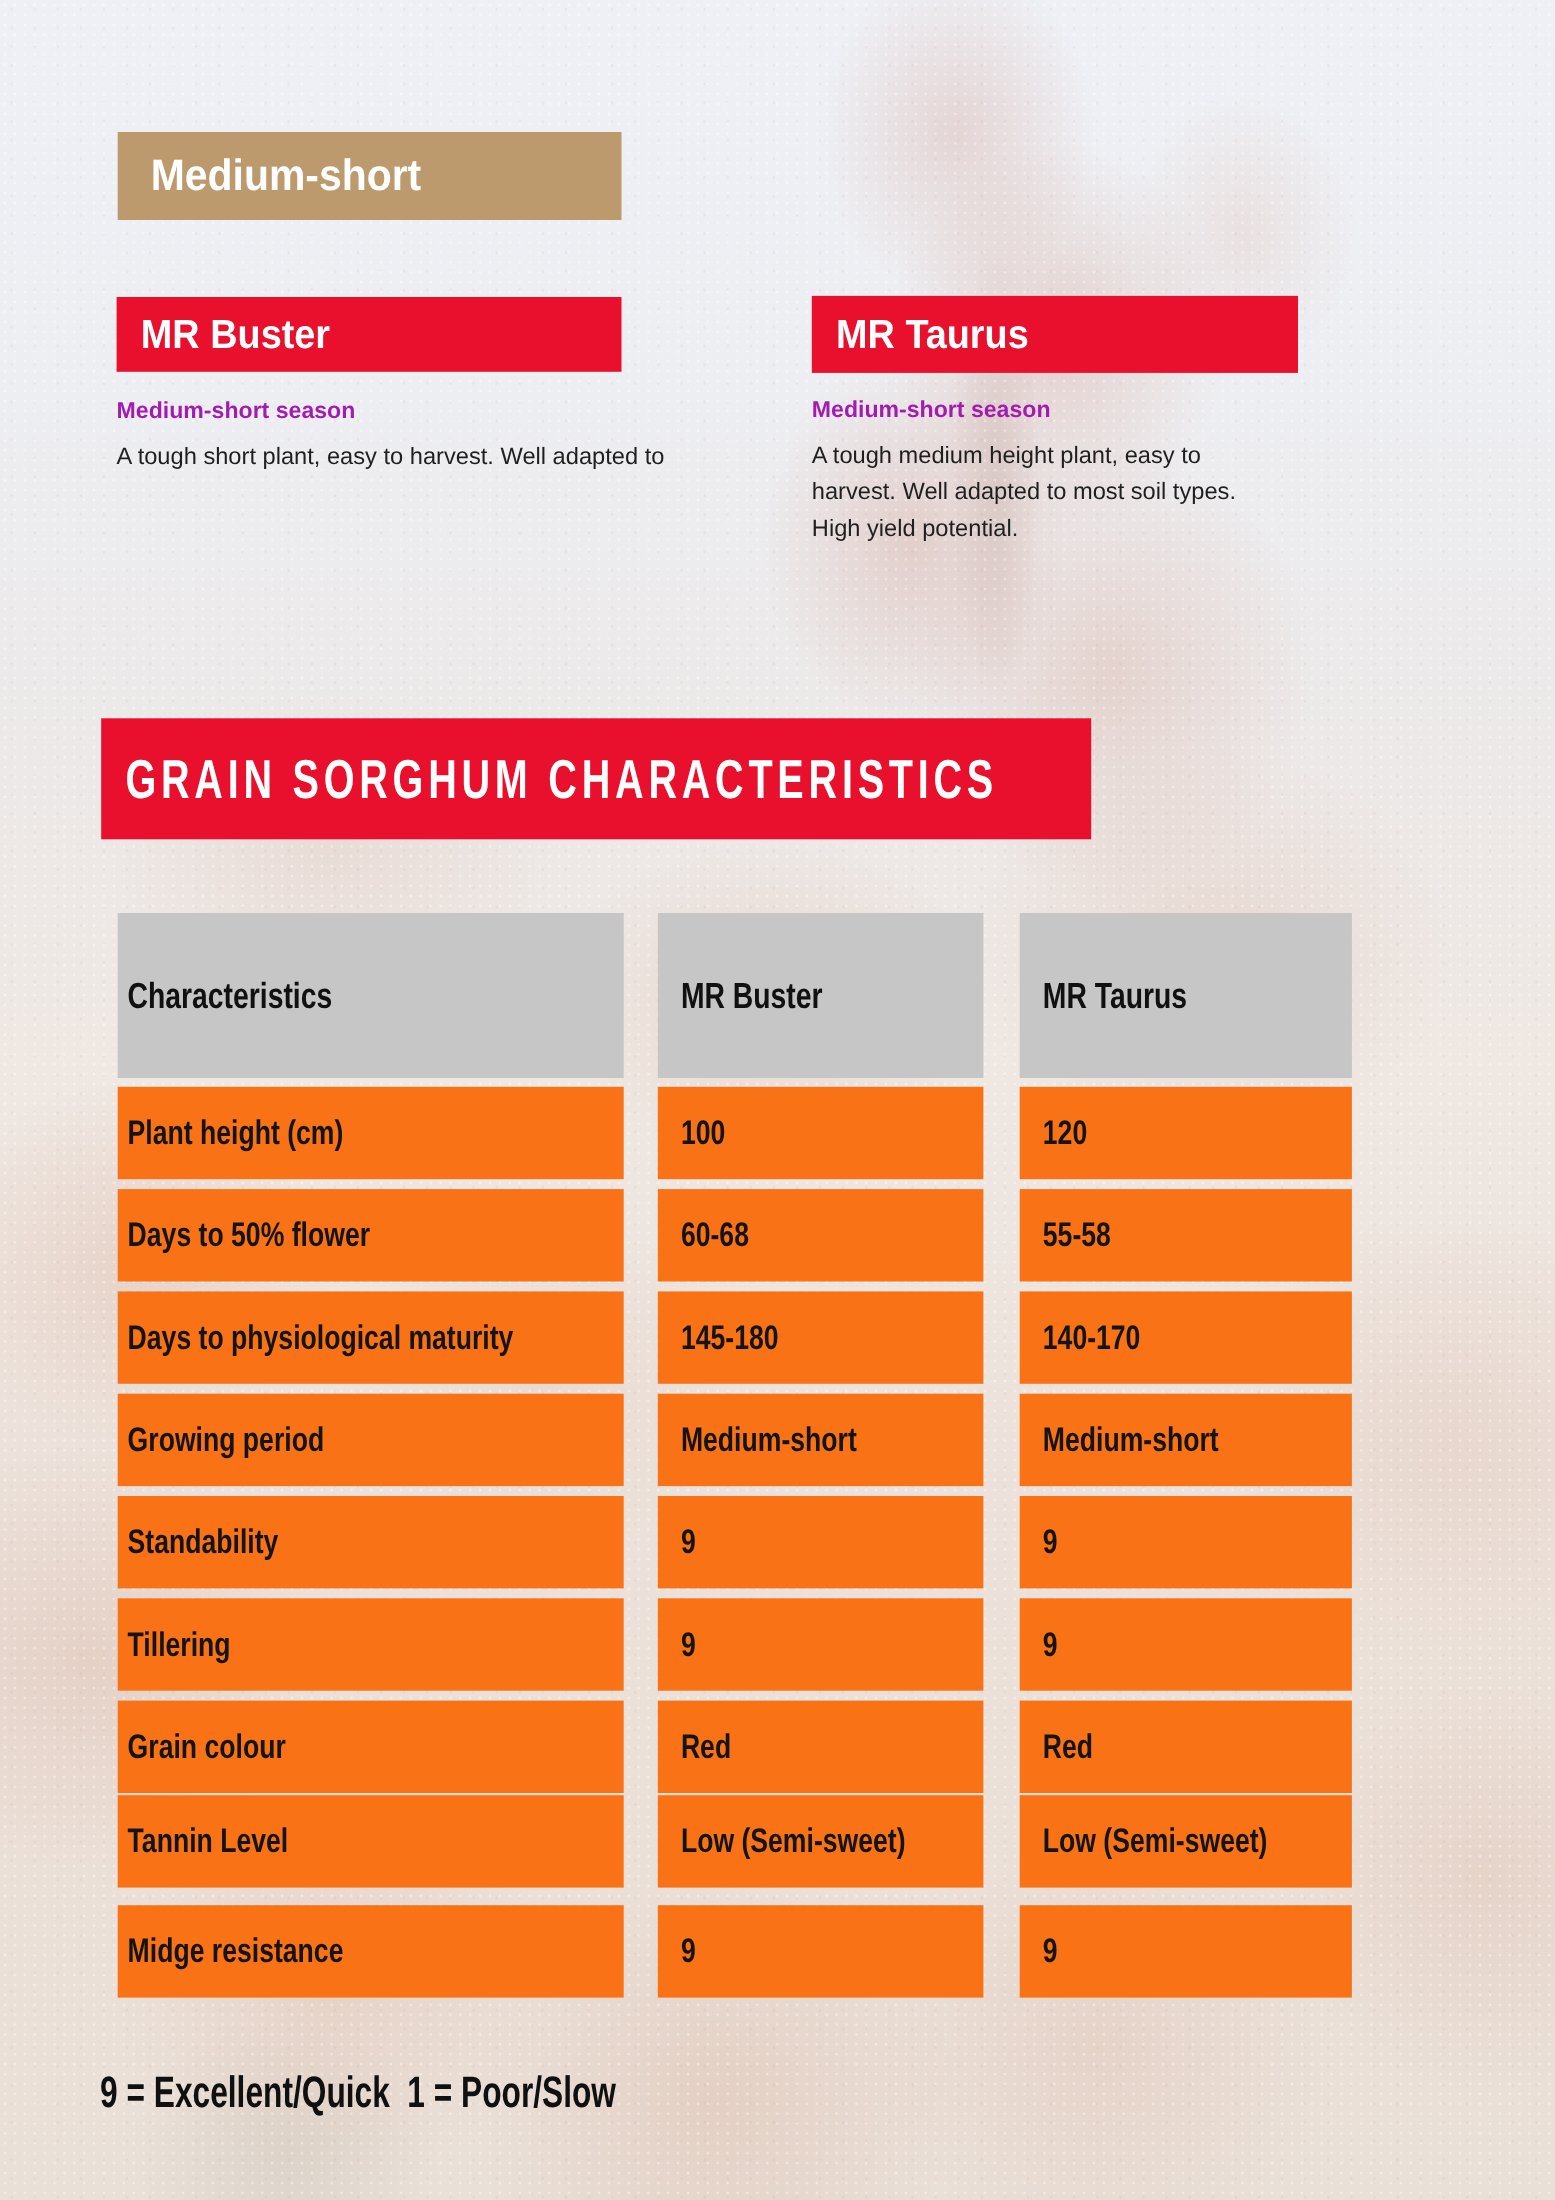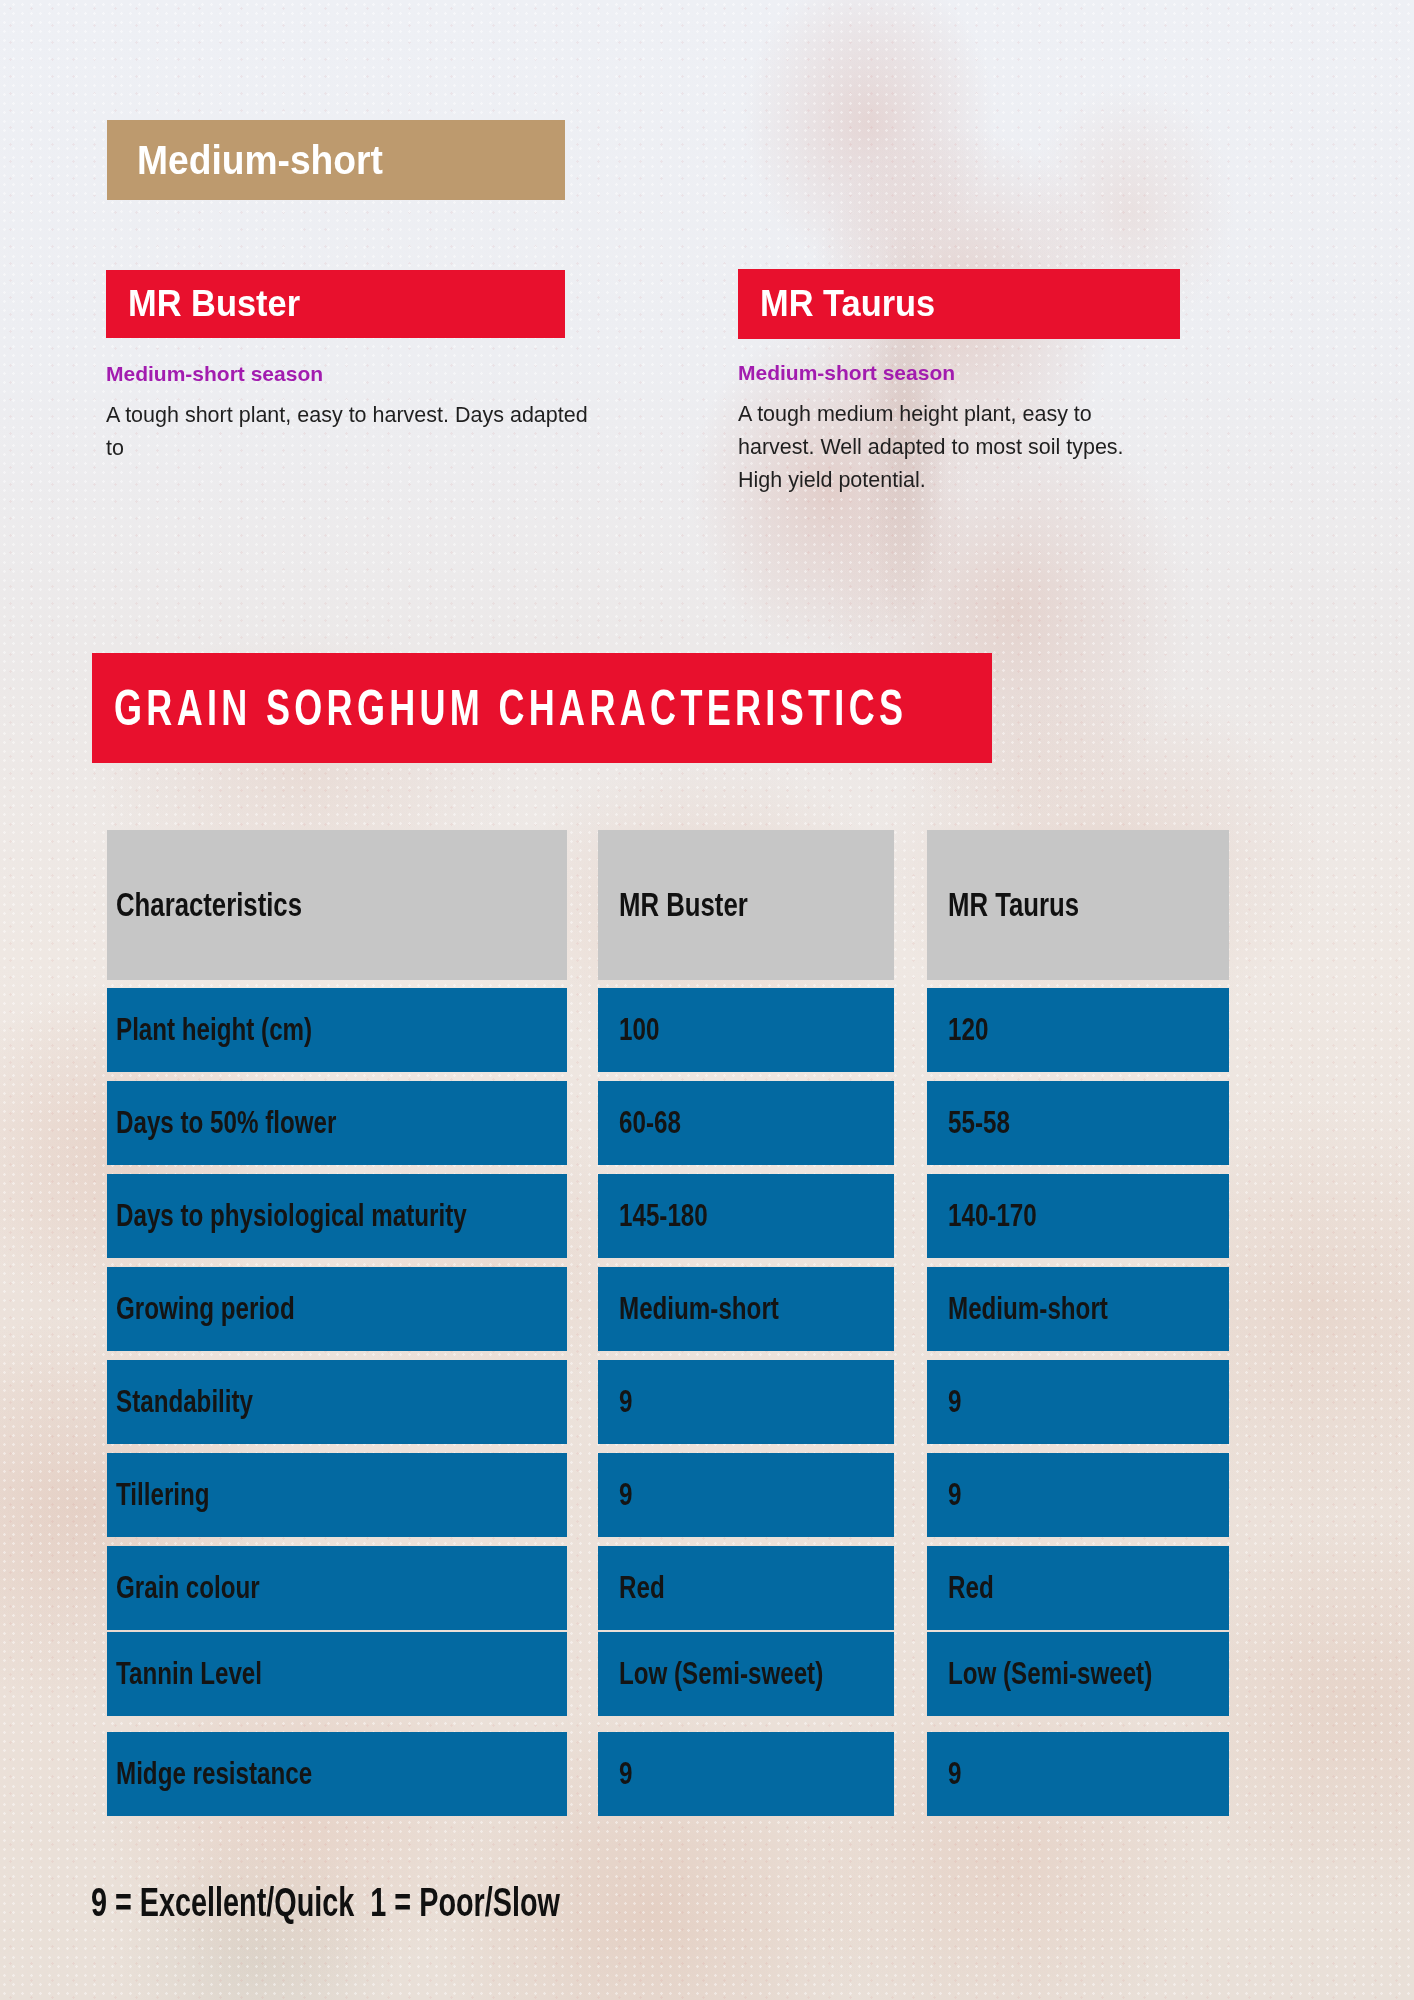--- a/index.html
+++ b/index.html
@@ -64,21 +64,21 @@
     display:flex;align-items:center;padding-left:22px;box-sizing:border-box;
   }
   .grain-banner .txt{
     display:inline-block;font-size:50px;font-weight:bold;color:#ffffff;
     letter-spacing:6px;transform:scaleX(.72);transform-origin:0 50%;white-space:nowrap;
     text-transform:uppercase;
   }
   
   .hcell,.cell{position:absolute;display:flex;align-items:center;box-sizing:border-box;}
   .hcell{top:830px;height:150px;}
-  .cell{background:#0369a1;height:84px;}
+  .cell{background:#f97316;height:84px;}
   .c1{left:107px;width:460px;padding-left:9px;}
   .c2{left:598px;width:296px;padding-left:21px;}
   .c3{left:927px;width:302px;padding-left:21px;}
   .r0{top:988px}.r1{top:1081px}.r2{top:1174px}.r3{top:1267px}.r4{top:1360px}
   .r5{top:1453px}.r6{top:1546px}.r7{top:1632px}.r8{top:1732px}
   .cond{
     display:inline-block;transform:scaleX(.78);transform-origin:0 50%;
     white-space:nowrap;font-weight:bold;color:#141414;font-size:31px;
   }
   .hcell .cond{font-size:33px;color:#111111;}
@@ -95,21 +95,21 @@
 
   <div class="tan-banner" style="background-color: rgb(189, 154, 110);">
     <span class="txt squeeze">Medium-short</span>
   </div>
 
   <div class="red-banner rb-buster" style="background-color: rgb(232, 16, 45);">
     <span class="txt squeeze">MR Buster</span>
   </div>
   <div class="desc desc-buster">
     <div class="season">Medium-short season</div>
-    <div class="dline">A tough short plant, easy to harvest. Days adapted to</div>
+    <div class="dline">A tough short plant, easy to harvest. Well adapted to</div>
   </div>
 
   <div class="red-banner rb-taurus" style="background-color: rgb(232, 16, 45);">
     <span class="txt squeeze">MR Taurus</span>
   </div>
   <div class="desc desc-taurus">
     <div class="season">Medium-short season</div>
     <div class="dline">A tough medium height plant, easy to</div>
     <div class="dline">harvest. Well adapted to most soil types.</div>
     <div class="dline">High yield potential.</div>

